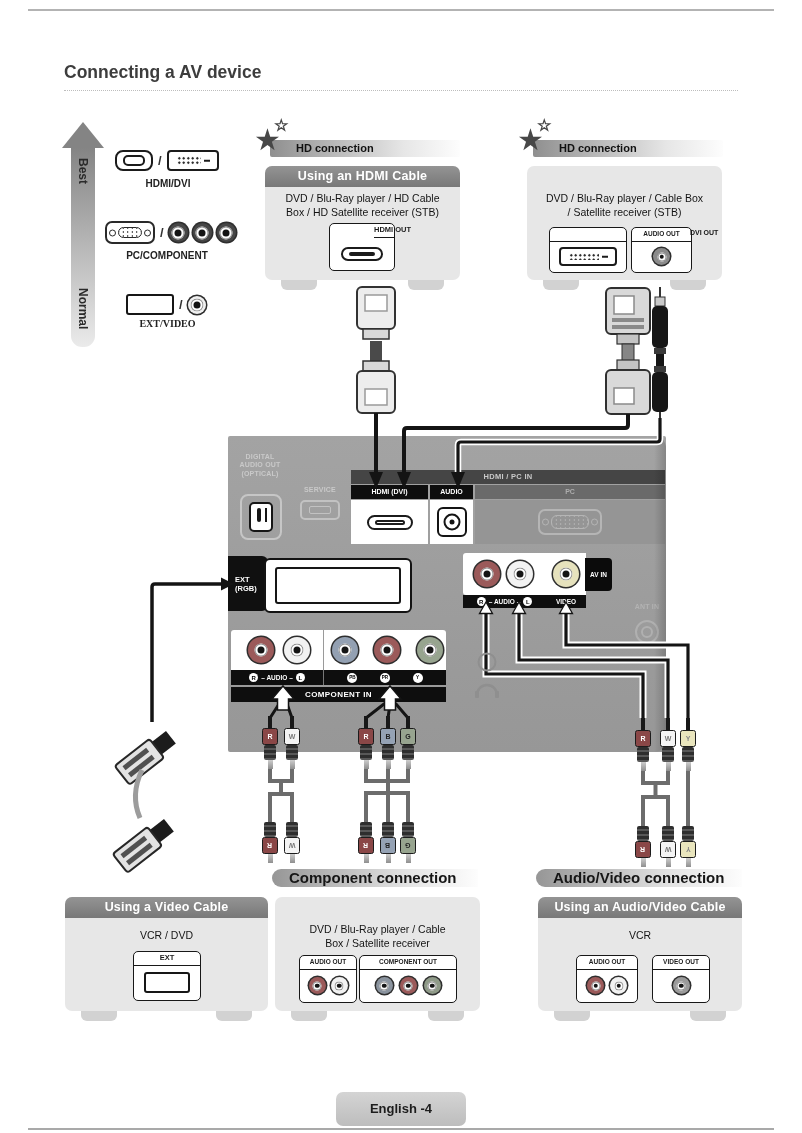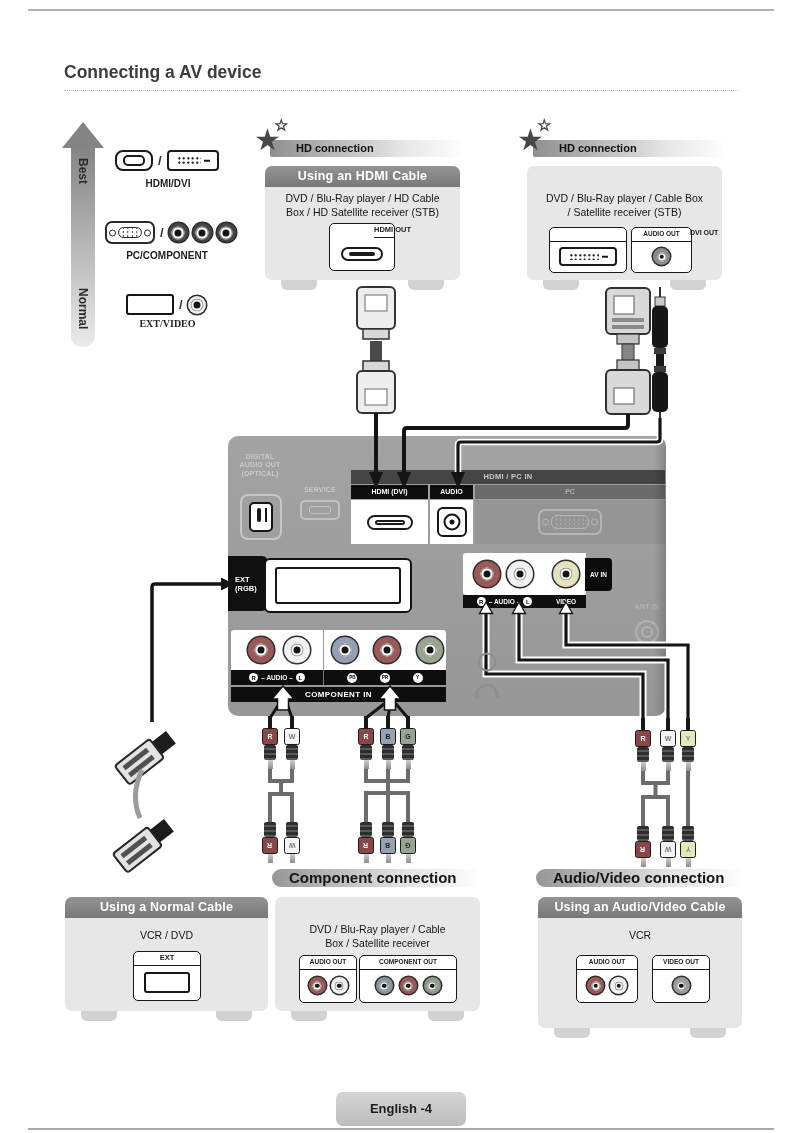--- a/index.html
+++ b/index.html
@@ -55,21 +55,21 @@
   .devbox::before{left:16px;} .devbox::after{right:16px;}
   .devhead{height:21px;background:linear-gradient(#949494,#787878);border-radius:7px 7px 0 0;
     color:#fff;font-weight:bold;font-size:12.5px;text-align:center;line-height:21px;letter-spacing:.2px;}
   .desc{position:absolute;left:0;right:0;top:26px;font-size:10.5px;line-height:1.3;text-align:center;color:#141414;}
   .portbox{position:absolute;background:#fff;border:1.5px solid #181818;border-radius:5px;box-sizing:border-box;}
   .pstrip{height:13px;border-bottom:1.5px solid #181818;font-size:7px;font-weight:bold;text-align:center;line-height:12px;white-space:nowrap;overflow:visible;}
   .pbody{display:flex;align-items:center;justify-content:center;gap:7px;height:calc(100% - 15px);position:relative;}
   .floatlabel{position:absolute;font-size:7px;font-weight:bold;color:#141414;white-space:nowrap;}
 
   
-  .panel{position:absolute;left:228px;top:436px;width:438px;height:280px;border-radius:10px;
+  .panel{position:absolute;left:228px;top:436px;width:438px;height:316px;border-radius:2px;
     background:linear-gradient(#a3a3a3,#979797);}
   .panel::after{content:'';position:absolute;top:0;right:0;width:12px;height:100%;border-radius:0 14px 14px 0;
     background:linear-gradient(to right,rgba(0,0,0,0),rgba(0,0,0,.18));}
   .pgray{color:#c9c9c9;font-size:7px;font-weight:bold;text-align:center;line-height:1.2;letter-spacing:.2px;}
   .blkbar{position:absolute;background:#0e0e0e;color:#fff;font-weight:bold;text-align:center;box-sizing:border-box;}
   .optical{position:absolute;width:42px;height:46px;border:2px solid #c6c6c6;border-radius:8px;display:grid;place-items:center;box-sizing:border-box;}
   .optical b{width:24px;height:30px;background:#fff;border:2px solid #161616;border-radius:5px;position:relative;box-sizing:border-box;}
   .optical b::before{content:'';position:absolute;left:6px;top:4px;width:4px;height:14px;background:#161616;border-radius:2px;}
   .optical b::after{content:'';position:absolute;right:4px;top:4px;width:2px;height:14px;background:#161616;}
   .serviceport{position:absolute;width:40px;height:20px;border:2px solid #c2c2c2;border-radius:5px;display:grid;place-items:center;box-sizing:border-box;}
@@ -503,21 +503,21 @@
       <div class="cap cap-y">
         <span>Y</span>
       </div>
       <div class="pin"></div>
     </div>
 
   <div class="secbar" style="left:272px;top:869px;">Component connection</div>
   <div class="secbar" style="left:536px;top:869px;">Audio/Video connection</div>
 
   <div class="devbox" style="left:65px;top:897px;width:203px;height:114px;">
-    <div class="devhead">Using a Normal Cable</div>
+    <div class="devhead">Using a Video Cable</div>
     <div class="desc" style="top:32px;">VCR / DVD</div>
     <div class="portbox" style="left:68px;top:54px;width:68px;height:50px;">
       <div class="pstrip" style="font-size:7.5px;">EXT</div>
       <div class="pbody">
           <span class="scartg" style="width:46px;height:21px;"><span class="pr1"></span><span class="pr1"></span></span>
         </div>
     </div>
   </div>
 
   <div class="devbox" style="left:275px;top:897px;width:205px;height:114px;">
@@ -535,21 +535,21 @@
     <div class="portbox" style="left:84px;top:58px;width:98px;height:48px;">
       <div class="pstrip" style="font-size:6.5px;">COMPONENT OUT</div>
       <div class="pbody" style="gap:7px;">
         <span class="jack rel sm" style="--ring:#8a939e;"></span>
         <span class="jack rel sm" style="--ring:#9b5a5a;"></span>
         <span class="jack rel sm" style="--ring:#8f9a88;"></span>
       </div>
     </div>
   </div>
 
-  <div class="devbox" style="left:538px;top:897px;width:204px;height:131px;">
+  <div class="devbox" style="left:538px;top:897px;width:204px;height:114px;">
     <div class="devhead">Using an Audio/Video Cable</div>
     <div class="desc" style="top:32px;">VCR</div>
     <div class="portbox" style="left:38px;top:58px;width:62px;height:48px;">
       <div class="pstrip" style="font-size:6.5px;">AUDIO OUT</div>
       <div class="pbody" style="gap:6px;">
         <span class="jack rel sm" style="--ring:#9b5a5a;"></span>
         <span class="jack rel sm" style="--ring:#f2f2f2;"></span>
       </div>
     </div>
     <div class="portbox" style="left:114px;top:58px;width:58px;height:48px;">

